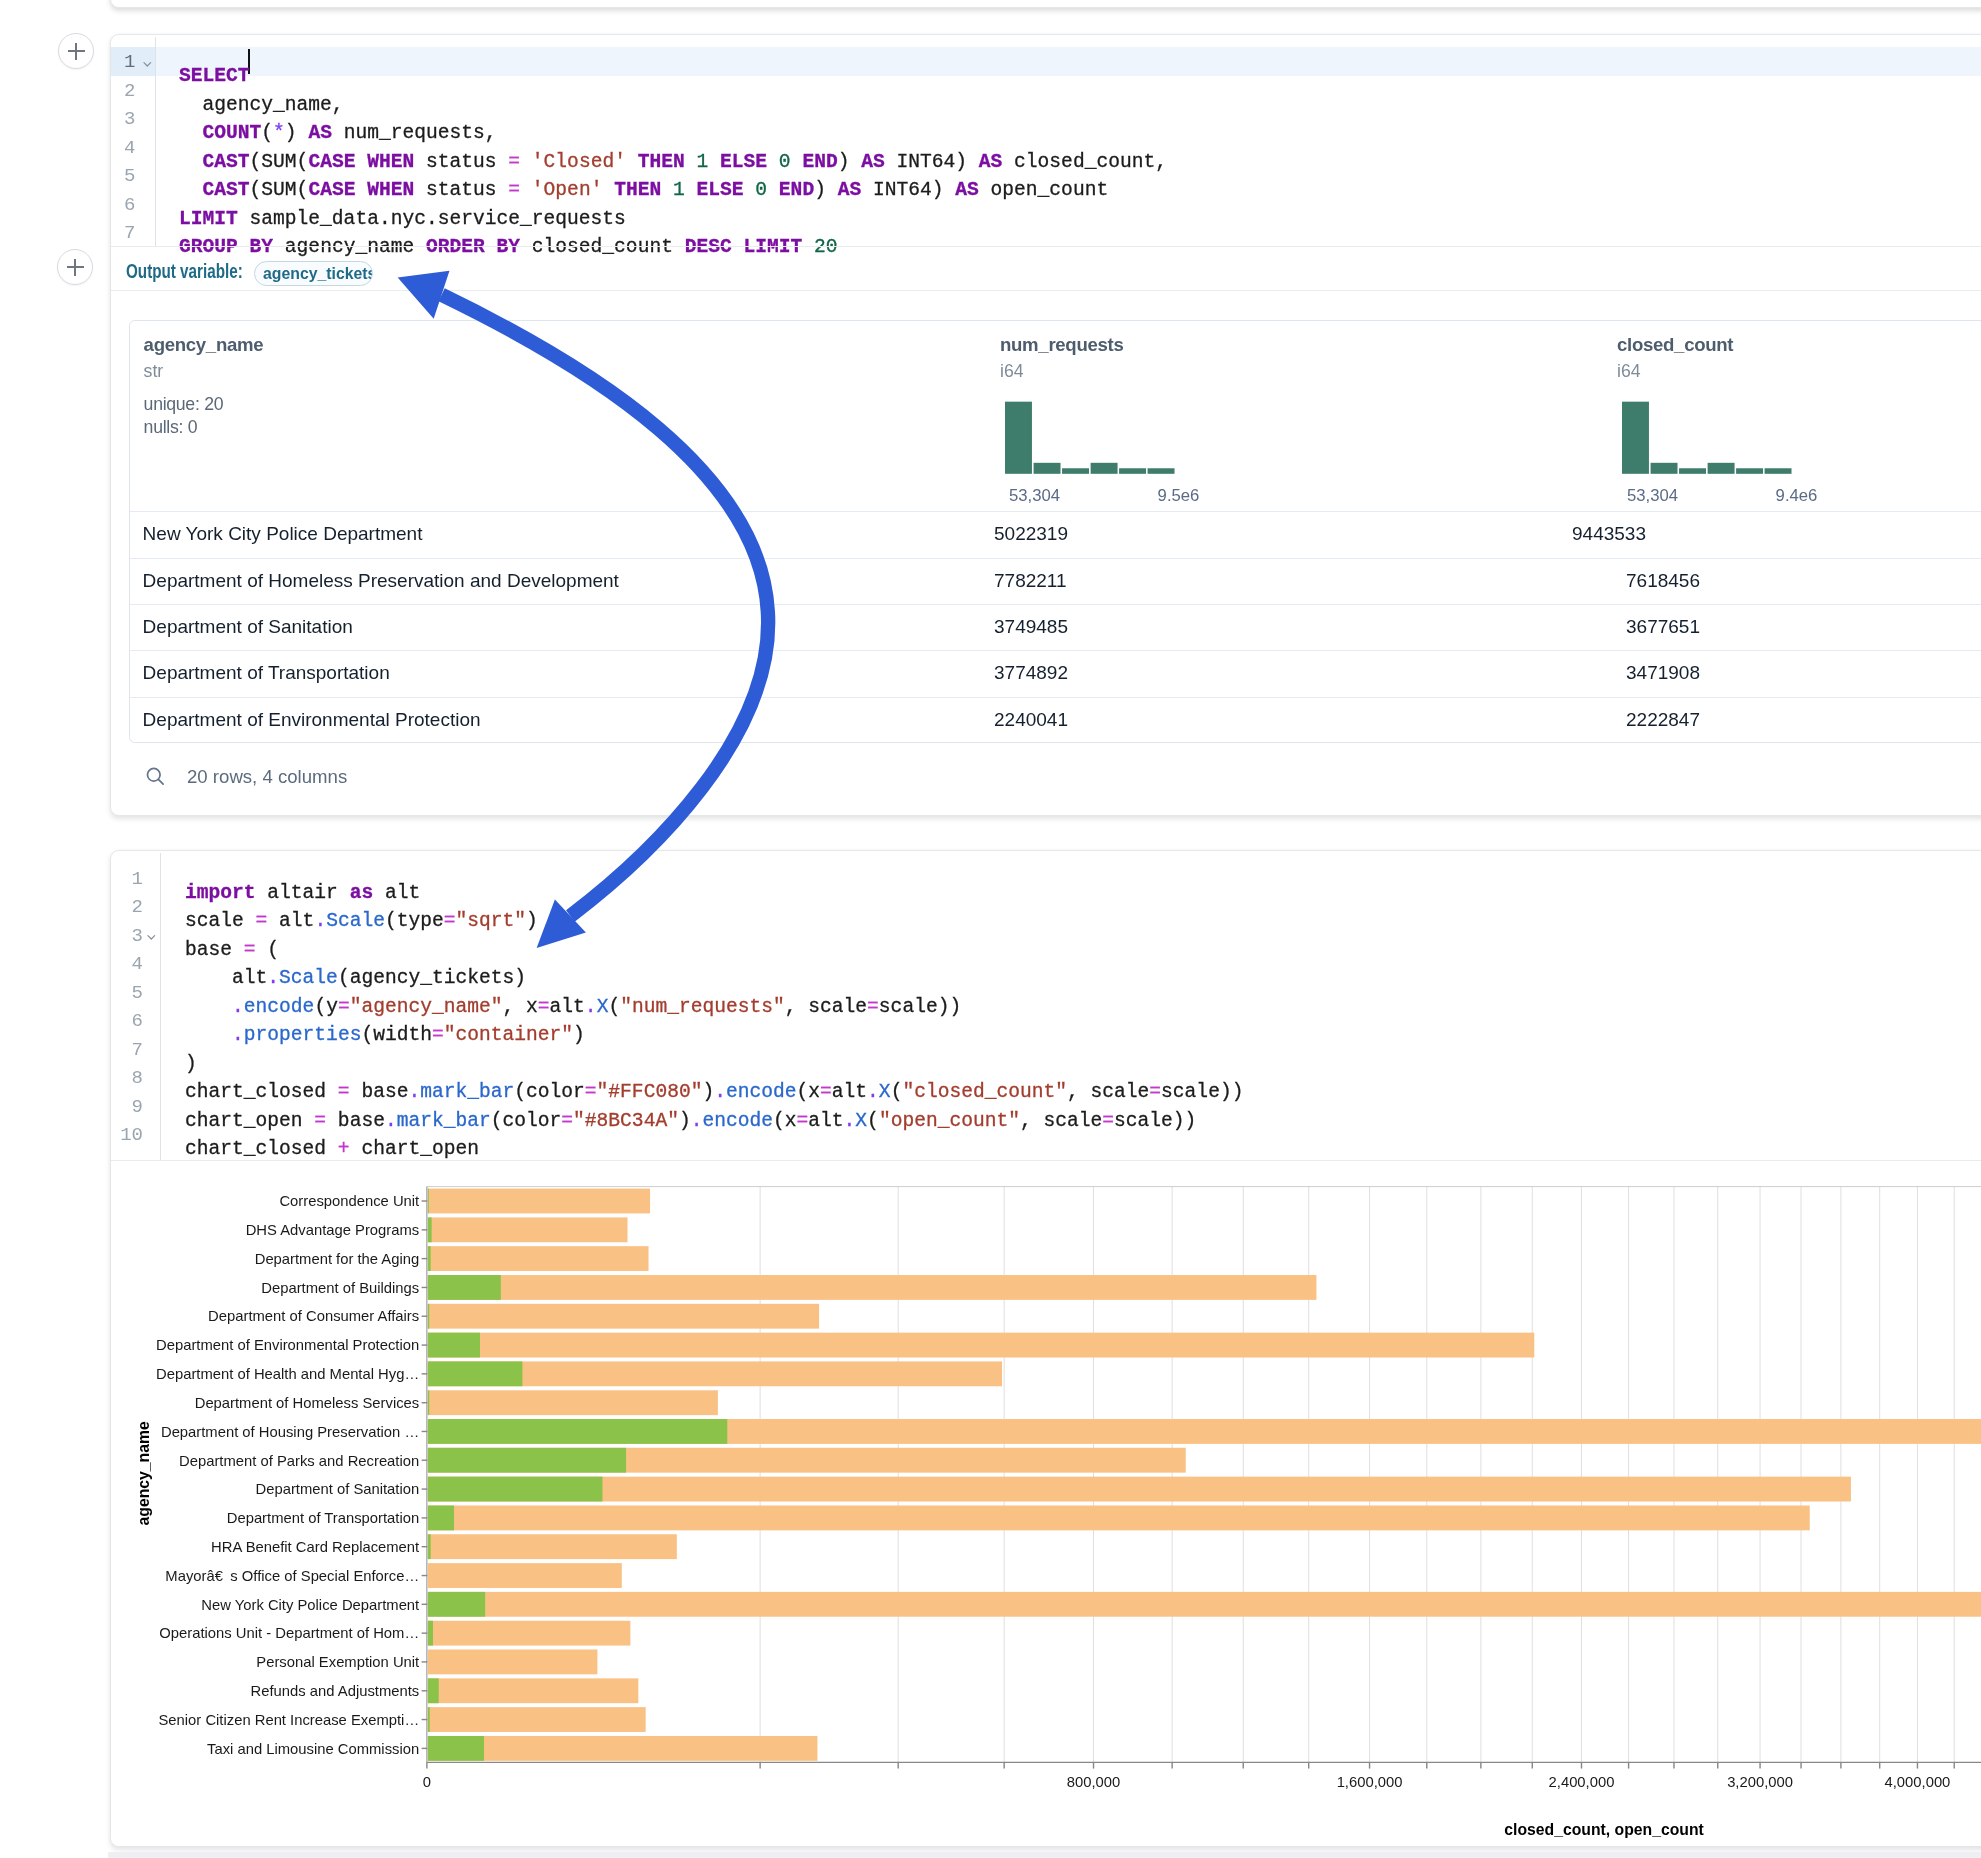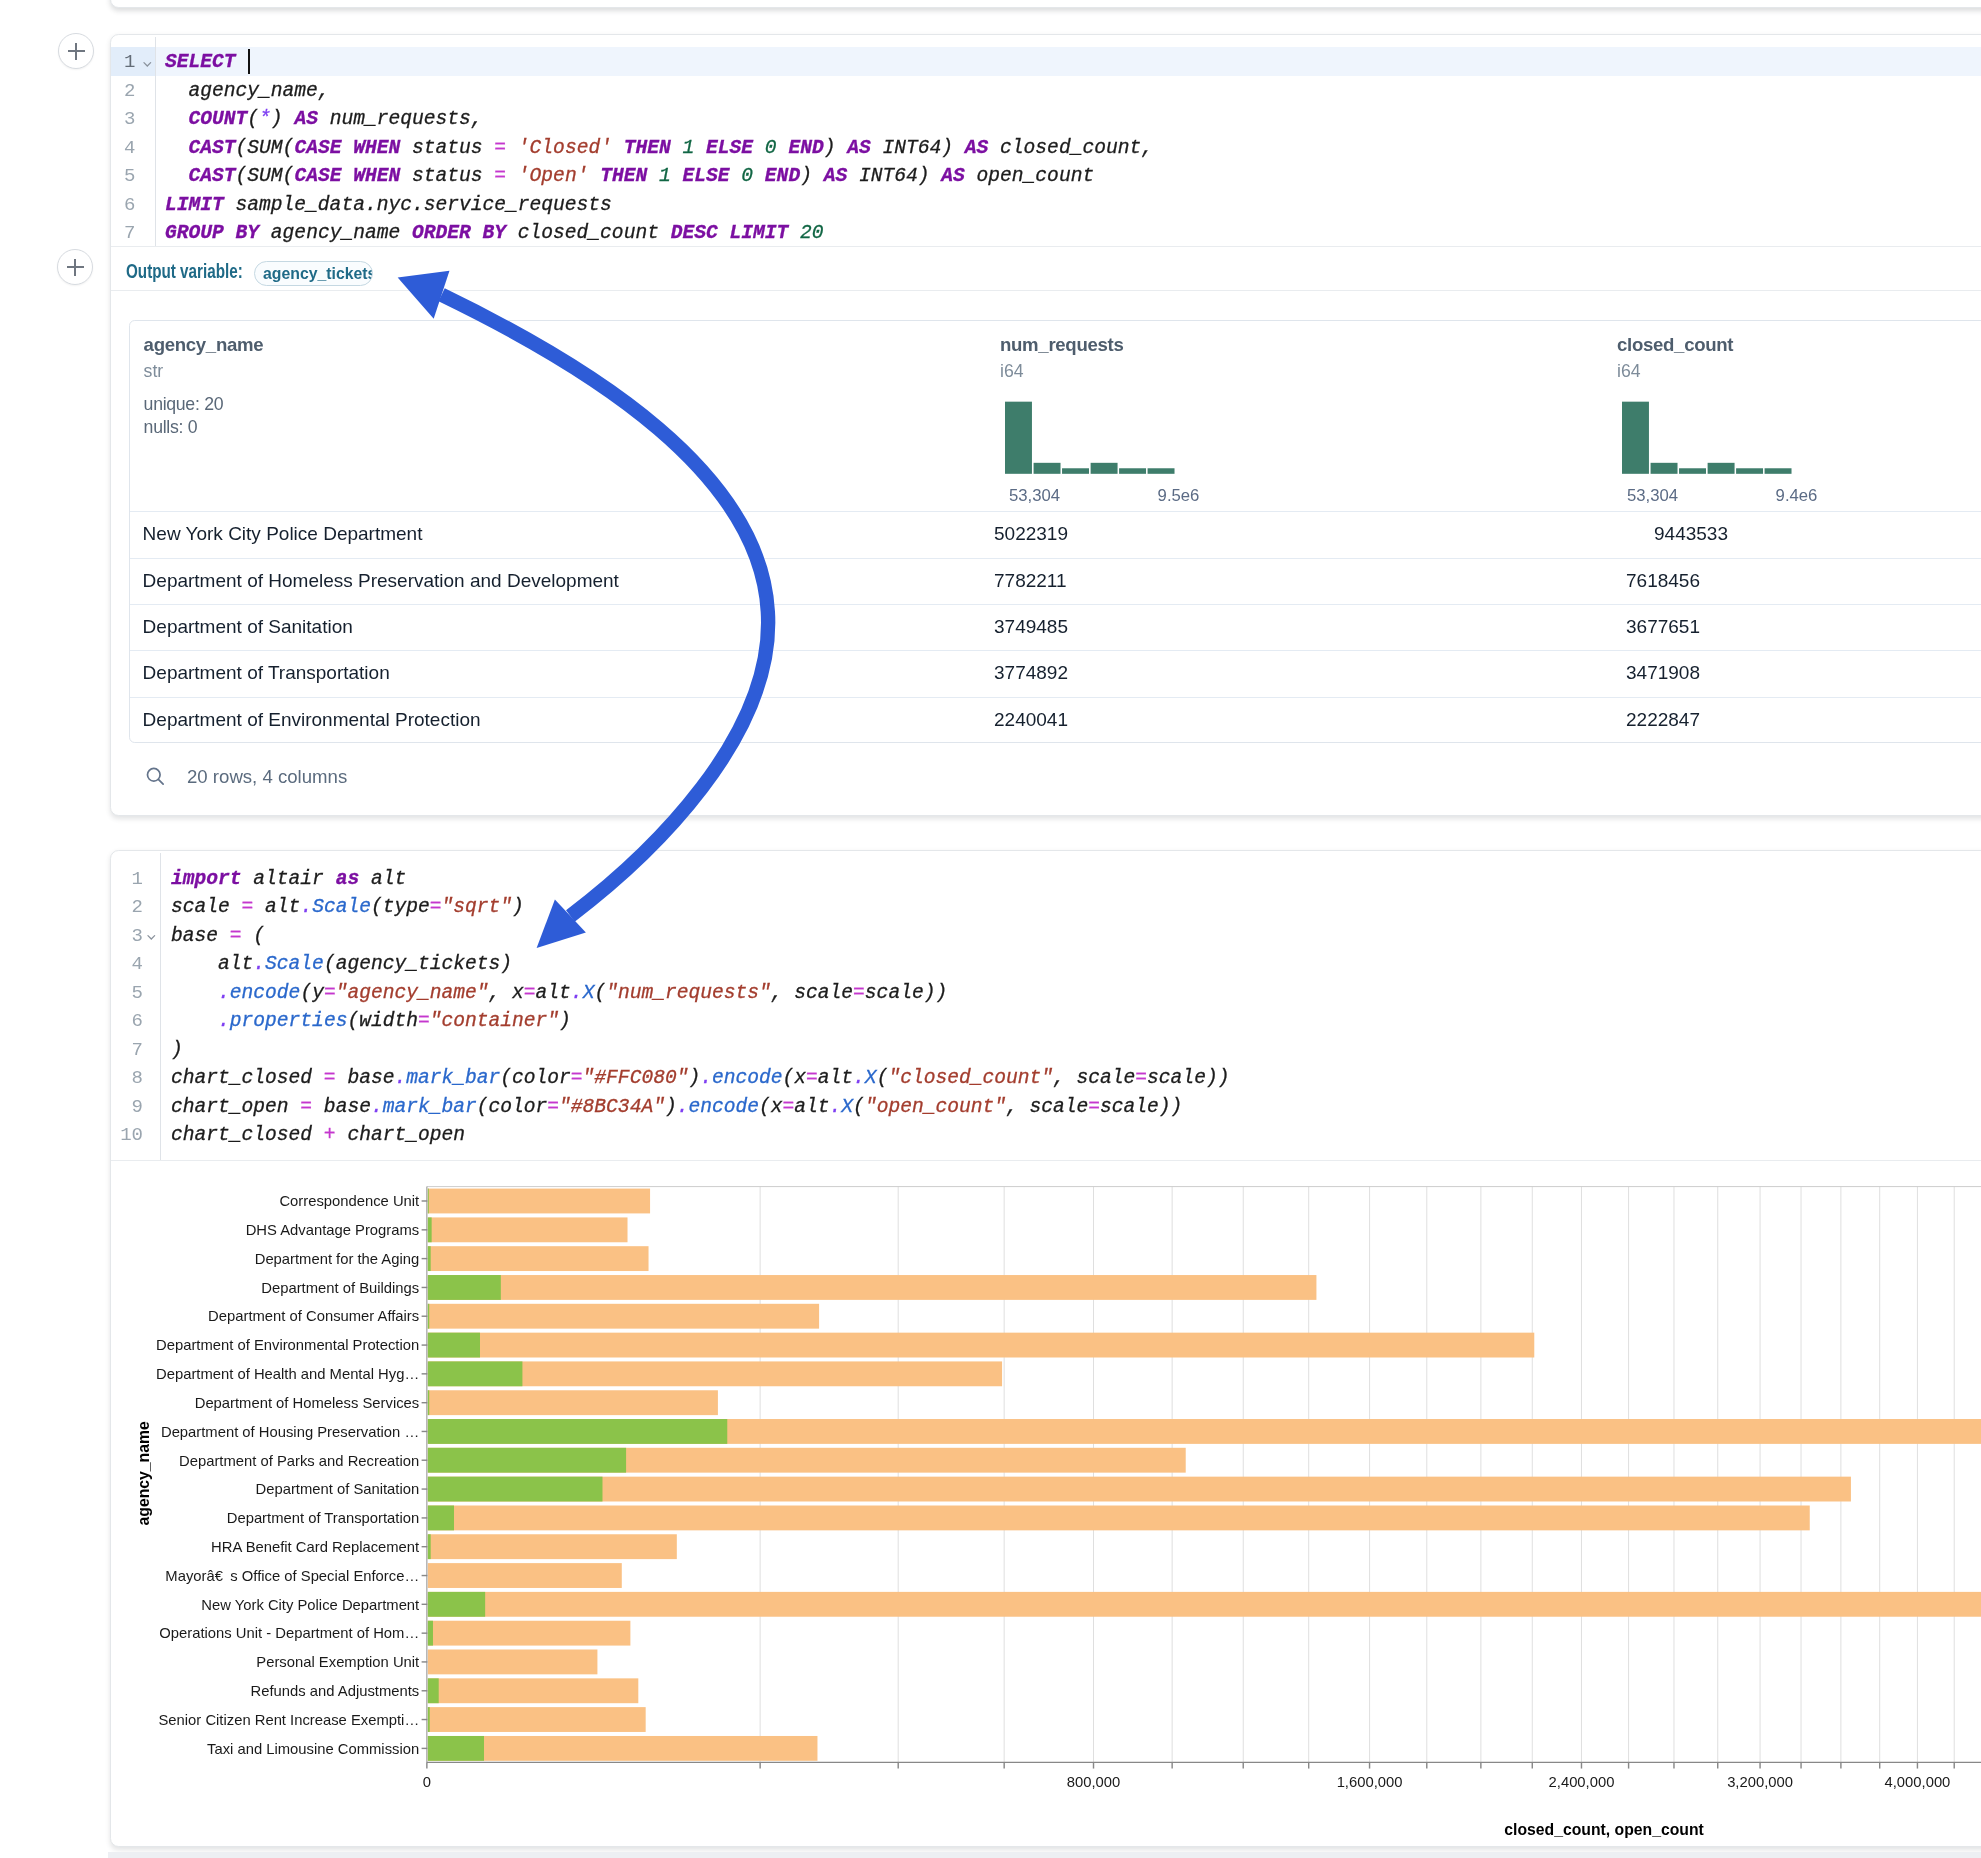--- a/index.html
+++ b/index.html
@@ -1,22 +1,22 @@
 <!DOCTYPE html>
 <html><head><meta charset="utf-8"><style>
 
 * { box-sizing: border-box; }
 html,body { margin:0; padding:0; }
 body { width:1982px; height:1858px; position:relative; overflow:hidden; background:#fff;
        font-family:"Liberation Sans", sans-serif; }
 .card { position:absolute; left:110px; width:1891px; background:#fff;
         border:1px solid #e4e7ea; border-radius:8.6px;
         box-shadow:0 2.9px 4.8px rgba(60,64,72,0.14); }
-.code { position:absolute; margin:0; font-family:"Liberation Mono", monospace;
-        font-size:19.6px; line-height:28.5px; color:#1c1c1c; white-space:pre;font-style:italic; -webkit-text-stroke:0.3px currentColor; }
+.code { position:absolute; margin:14px; font-family:"Liberation Mono", monospace;
+        font-size:19.6px; line-height:28.5px; color:#1c1c1c; white-space:pre; -webkit-text-stroke:0.3px currentColor; }
 .gut { position:absolute; margin:0; font-family:"Liberation Mono", monospace;
        font-size:19px; line-height:28.5px; color:#9aa5af; text-align:right; white-space:pre; }
 .plus { position:absolute; width:36px; height:36px; border-radius:50%; background:#fff;
         border:1.5px solid #d7dbe0; box-shadow:0 1px 1.9px rgba(0,0,0,0.05); }
 .plus:before { content:""; position:absolute; left:8.6px; top:16.4px; width:17px; height:2.1px; background:#6f7680; }
 .plus:after  { content:""; position:absolute; left:16.4px; top:8.6px; width:2.1px; height:17px; background:#6f7680; }
 .hdr  { position:absolute; font-weight:bold; font-size:18.6px; letter-spacing:-0.3px; color:#4e5d6d; }
 .typ  { position:absolute; font-size:17.7px; color:#7e8c9a; }
 .stat { position:absolute; font-size:17.7px; letter-spacing:-0.3px; color:#5a6878; }
 .cellt { position:absolute; font-size:19px; color:#15202e; }
@@ -81,21 +81,21 @@
       <div class="hlabel" style="left:991px;top:165px;width:115px;text-align:center;">9.5e6</div>
       <div class="hlabel" style="left:1465px;top:165px;width:115px;text-align:center;">53,304</div>
       <div class="hlabel" style="left:1609px;top:165px;width:115px;text-align:center;">9.4e6</div>
       <div style="position:absolute;left:0;top:190px;width:100%;height:1px;background:#e4ebf3;"></div>
       <div style="position:absolute;left:0;top:237px;width:100%;height:1px;background:#e4ebf3;"></div>
       <div style="position:absolute;left:0;top:283px;width:100%;height:1px;background:#e4ebf3;"></div>
       <div style="position:absolute;left:0;top:329px;width:100%;height:1px;background:#e4ebf3;"></div>
       <div style="position:absolute;left:0;top:376px;width:100%;height:1px;background:#e4ebf3;"></div>
       <div class="cellt" style="left:12.6px;top:202px;">New York City Police Department</div>
       <div class="cellt" style="left:864px;top:202px;">5022319</div>
-      <div class="cellt" style="left:1524px;top:202px;">9443533</div>
+      <div class="cellt" style="left:1442px;top:202px;">9443533</div>
       <div class="cellt" style="left:12.6px;top:249px;">Department of Homeless Preservation and Development</div>
       <div class="cellt" style="left:864px;top:249px;text-align:right;">7782211</div>
       <div class="cellt" style="left:1496px;top:249px;">7618456</div>
       <div class="cellt" style="left:12.6px;top:295px;">Department of Sanitation</div>
       <div class="cellt" style="left:864px;top:295px;">3749485</div>
       <div class="cellt" style="left:1496px;top:295px;">3677651</div>
       <div class="cellt" style="left:12.6px;top:341px;">Department of Transportation</div>
       <div class="cellt" style="left:864px;top:341px;">3774892</div>
       <div class="cellt" style="left:1496px;top:341px;">3471908</div>
       <div class="cellt" style="left:12.6px;top:388px;">Department of Environmental Protection</div>

